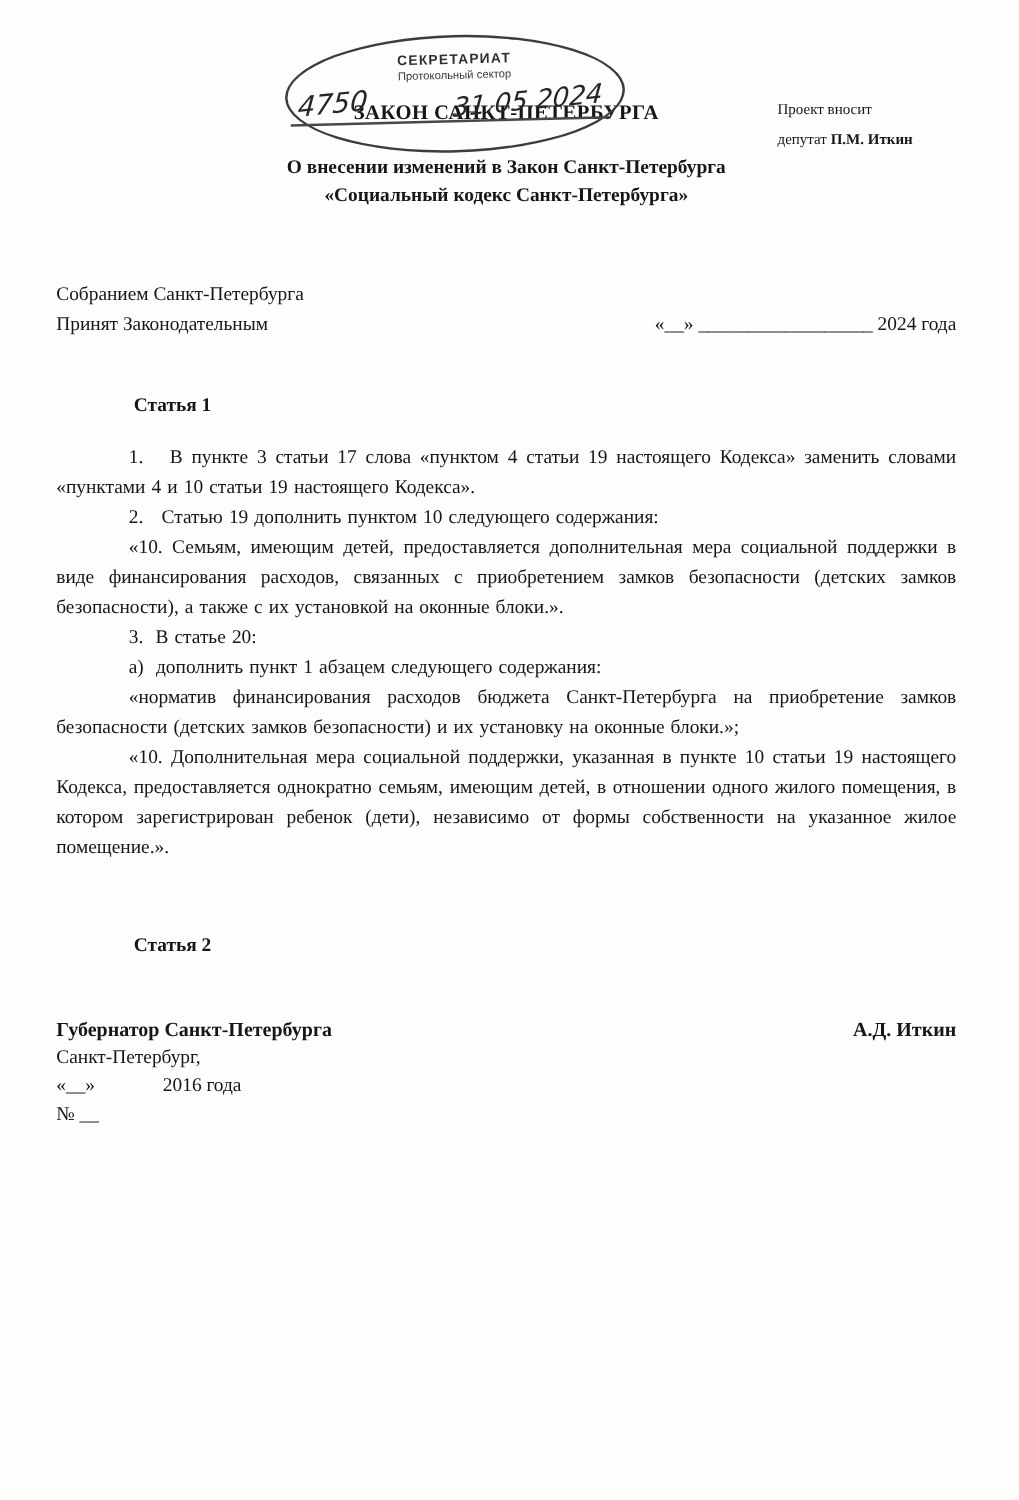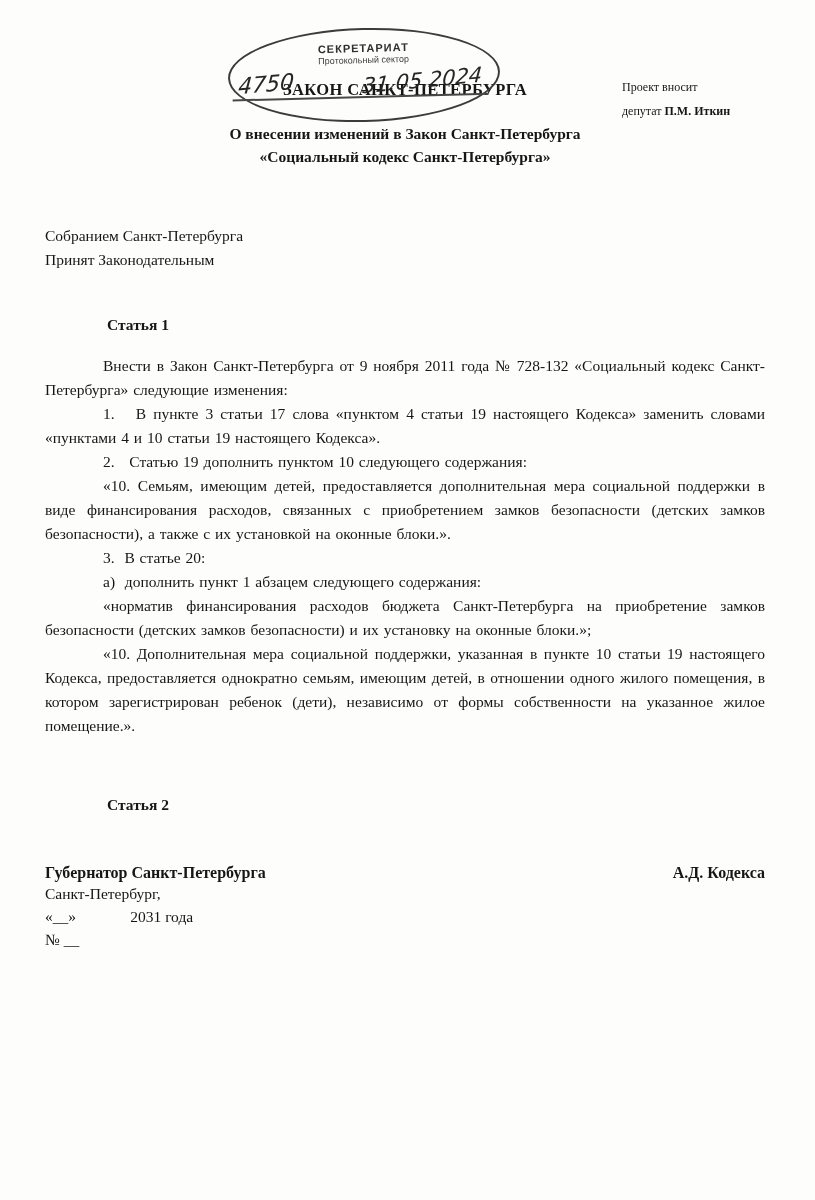--- a/index.html
+++ b/index.html
@@ -158,40 +158,40 @@
   <div class="doc-subtitle">
     <div>О внесении изменений в Закон Санкт-Петербурга</div>
     <div>«Социальный кодекс Санкт-Петербурга»</div>
   </div>
 
   <div class="adoption">
     <div>
       <div>Собранием Санкт-Петербурга</div>
       <div>Принят Законодательным</div>
     </div>
+    <div class="adoption-right">«__» __________________ 2024 года</div>
   </div>
 
   <h2 class="article-heading a1">Статья 1</h2>
   <div class="body-block">
-    <p class="para">Внести в Закон Санкт-Петербурга от 9 ноября 2011 года № 728-132 «Социальный кодекс Санкт-Петербурга» следующие изменения:</p>
     <p class="para">1.&nbsp;&nbsp;&nbsp;В пункте 3 статьи 17 слова «пунктом 4 статьи 19 настоящего Кодекса» заменить словами «пунктами 4 и 10 статьи 19 настоящего Кодекса».</p>
     <p class="para">2.&nbsp;&nbsp;&nbsp;Статью 19 дополнить пунктом 10 следующего содержания:</p>
     <p class="para">«10. Семьям, имеющим детей, предоставляется дополнительная мера социальной поддержки в виде финансирования расходов, связанных с приобретением замков безопасности (детских замков безопасности), а также с их установкой на оконные блоки.».</p>
     <p class="para">3.&nbsp;&nbsp;В статье 20:</p>
     <p class="para">а)&nbsp;&nbsp;дополнить пункт 1 абзацем следующего содержания:</p>
     <p class="para">«норматив финансирования расходов бюджета Санкт-Петербурга на приобретение замков безопасности (детских замков безопасности) и их установку на оконные блоки.»;</p>
     <p class="para">«10. Дополнительная мера социальной поддержки, указанная в пункте 10 статьи 19 настоящего Кодекса, предоставляется однократно семьям, имеющим детей, в отношении одного жилого помещения, в котором зарегистрирован ребенок (дети), независимо от формы собственности на указанное жилое помещение.».</p>
   </div>
 
   <h2 class="article-heading a2">Статья 2</h2>
 
   <div class="signature-row">
     <div>Губернатор Санкт-Петербурга</div>
-    <div>А.Д. Кодекса</div>
+    <div>А.Д. Иткин</div>
   </div>
 
   <div class="footer-block">
     <div class="footer-line">Санкт-Петербург,</div>
-    <div class="footer-line">«__»              2031 года</div>
+    <div class="footer-line">«__»              2016 года</div>
     <div class="footer-line">№ __</div>
   </div>
 
 </div>
 
 </body></html>

